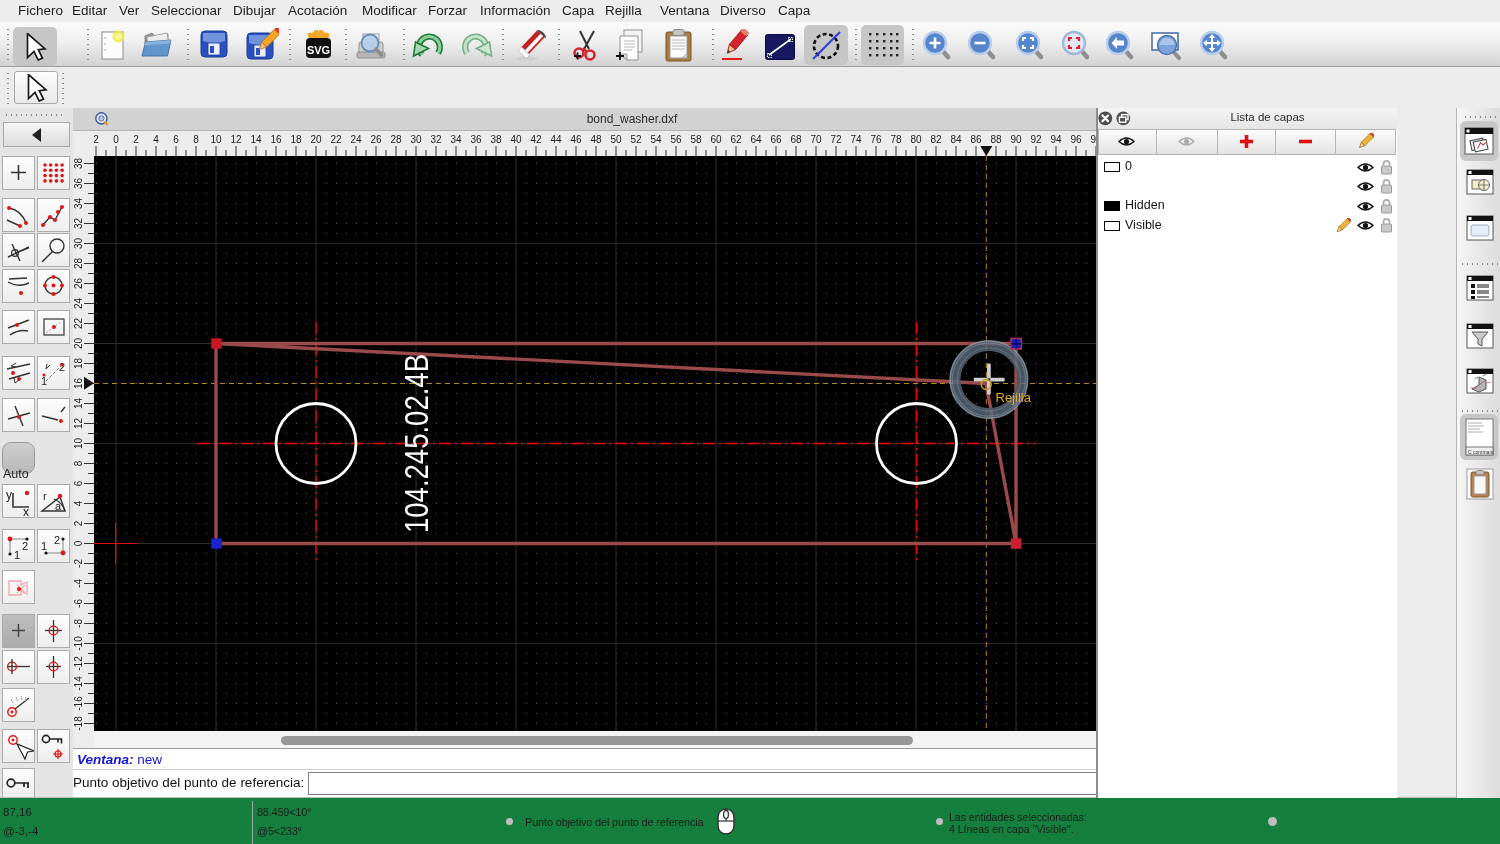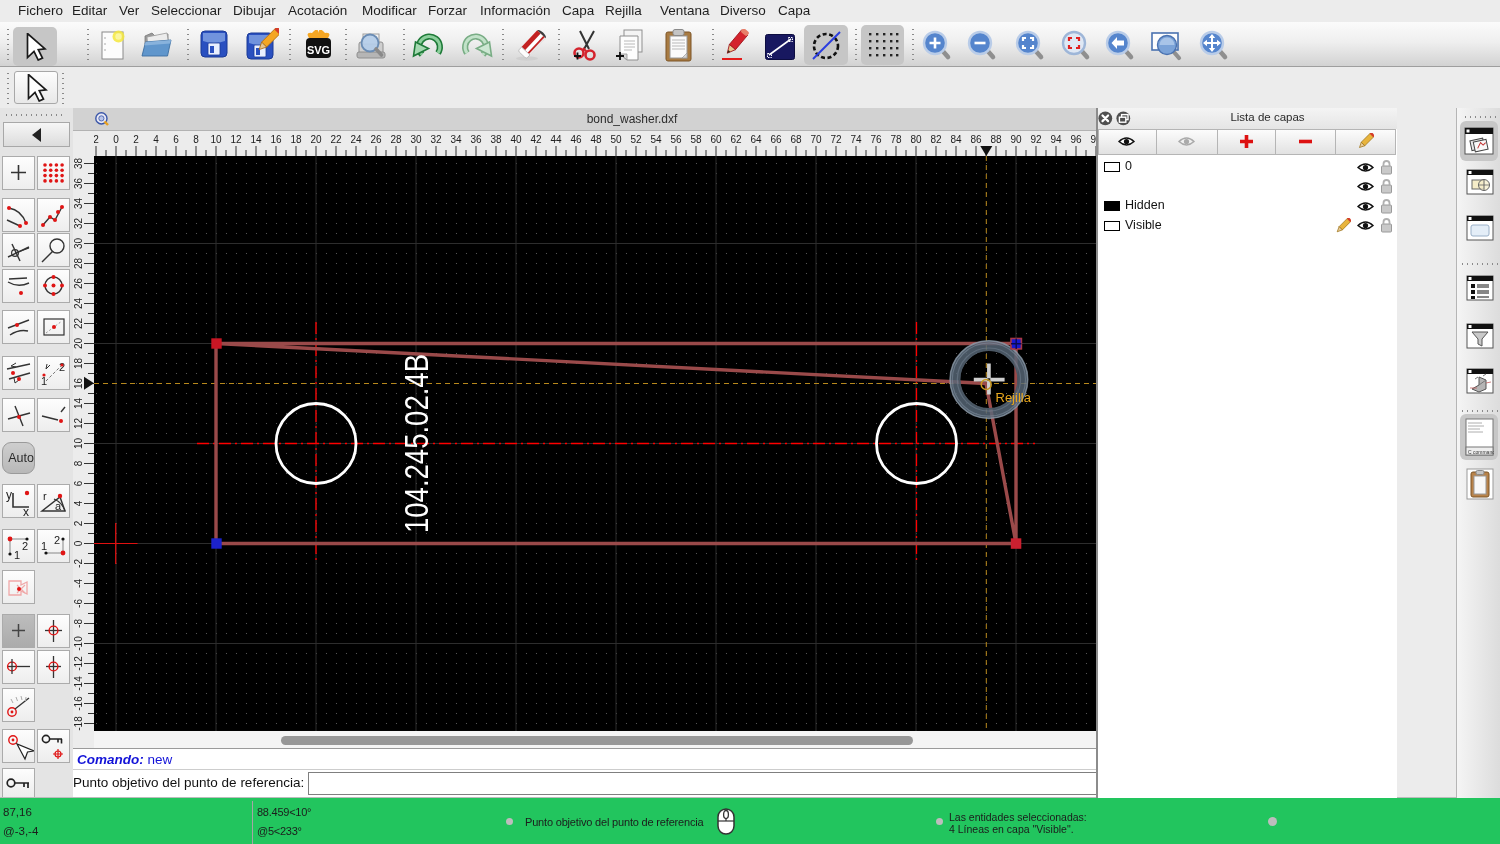--- a/index.html
+++ b/index.html
@@ -43,21 +43,21 @@
 #gridinfo { left:1099px; top:731px; width:55px; height:30px; background:#e7e7e7;
   font-size:11px; color:#111; text-align:right; padding:1px 2px 0 0; }
 
 #cmdarea { left:73px; top:748px; width:1082px; height:49px; background:#fff; border-top:1px solid #9a9a9a; }
 #cmdline1 { position:absolute; left:0; top:0; width:1082px; height:21px; border-bottom:1px solid #cdcdcd; }
 #cmdline1 .c { position:absolute; left:4px; top:3px; font-size:13.5px; color:#1212d8; }
 #cmdlabel { position:absolute; left:0px; top:26px; font-size:13.5px; color:#111; }
 #cmdinput { position:absolute; left:235px; top:23px; width:818px; height:23px; background:#fff; border:1px solid #7f7f7f; }
 #cmdbtn { position:absolute; left:1055px; top:24px; width:25px; height:24px; background:#ececec; border:1px solid #9a9a9a; }
 
-#statusbar { left:0; top:797px; width:1500px; height:47px; background:#22c55e; border-top:1px solid #bcbcbc; }
+#statusbar { left:0; top:797px; width:1500px; height:47px; background:#15803d; border-top:1px solid #bcbcbc; }
 #statusbar .s { position:absolute; font-size:11.5px; color:#1c1c1c; white-space:nowrap; }
 #statusbar .s2 { position:absolute; font-size:10.5px; color:#1c1c1c; white-space:nowrap; }
 .sdot { position:absolute; border-radius:50%; background:#bdbdbd; }
 
 #dock { left:1088px; top:108px; width:301px; height:690px; background:#fff; border-left:2px solid #8c8c8c;margin-left:8px; }
 #docktitle { position:absolute; left:0; top:0; width:299px; height:21px; background:linear-gradient(#f4f4f4,#e5e5e5); }
 #docktitle .t { position:absolute; left:0; right:0; top:3px; text-align:center; font-size:11.5px; color:#2a2a2a; }
 #docktb { position:absolute; left:0; top:21px; width:299px; height:26px; }
 .dtbtn { position:absolute; top:0; height:26px; background:linear-gradient(#fcfcfc,#e2e2e2);
   border:1px solid #b5b5b5; }
@@ -412,21 +412,21 @@
           <circle cx="16" cy="18" r="2.0" fill="#e01515"></circle>
         </svg>
       </div>
       <div class="pbtn" style="left:36.5px;top:290px;width:33px;height:34px;">
         <svg width="31" height="32" viewBox="0 0 31 32" style="position:absolute;left:0;top:0">
           <line x1="4" y1="17" x2="20" y2="21" stroke="#333" stroke-width="1.4"></line>
           <circle cx="23" cy="22" r="2.0" fill="#e01515"></circle>
           <line x1="27" y1="8" x2="23" y2="13" stroke="#333" stroke-width="1.4"></line>
         </svg>
       </div>
-      <div class="abs" style="left:2px;top:334px;width:33px;height:32px;background:linear-gradient(#cecece,#b8b8b8);border:1px solid #9a9a9a;border-radius:9px;font-size:12.5px;color:#2a2a2a;text-align:right;padding-top:8px">Auto</div>
+      <div class="abs" style="left:2px;top:334px;width:33px;height:32px;background:linear-gradient(#cecece,#b8b8b8);border:1px solid #9a9a9a;border-radius:9px;font-size:12.5px;color:#2a2a2a;text-align:left;padding-top:24px">Auto</div>
       <div class="pbtn" style="left:2px;top:376px;width:33px;height:34px;">
         <svg width="31" height="32" viewBox="0 0 31 32" style="position:absolute;left:0;top:0">
           <path d="M10 8 V22 H26" fill="none" stroke="#333" stroke-width="1.6"></path>
           <text x="3" y="14" font-size="12" fill="#222" font-family="Liberation Sans">y</text>
           <text x="20" y="31" font-size="12" fill="#222" font-family="Liberation Sans">x</text>
           <circle cx="24" cy="8" r="2.2" fill="#e01515"></circle>
         </svg>
       </div>
       <div class="pbtn" style="left:36.5px;top:376px;width:33px;height:34px;">
         <svg width="31" height="32" viewBox="0 0 31 32" style="position:absolute;left:0;top:0">
@@ -659,21 +659,21 @@
     </svg>
   <div id="vscol" class="abs">
       <div id="vthumb"></div>
     </div>
   <div id="hscroll" class="abs">
       <div id="hthumb"></div>
     </div>
   <div id="gridinfo" class="abs">1 &lt; 10</div>
   <div id="cmdarea" class="abs">
     <div id="cmdline1">
-        <div class="c"><i><b>Comando:</b></i> new</div>
+        <div class="c"><i><b>Ventana:</b></i> new</div>
       </div>
     <div id="cmdlabel">Punto objetivo del punto de referencia:</div>
     <div id="cmdinput"></div>
     <div id="cmdbtn">
         <svg style="position:absolute;left:3px;top:3px" width="17" height="15" viewBox="0 0 17 15">
           <rect x="0.8" y="0.8" width="15.4" height="13.4" fill="#fff" stroke="#111" stroke-width="1.6"></rect>
           <rect x="0.8" y="0.8" width="15.4" height="4.4" fill="#111"></rect>
           <rect x="12" y="1.8" width="2.4" height="2" fill="#fff"></rect>
         </svg>
       </div>

